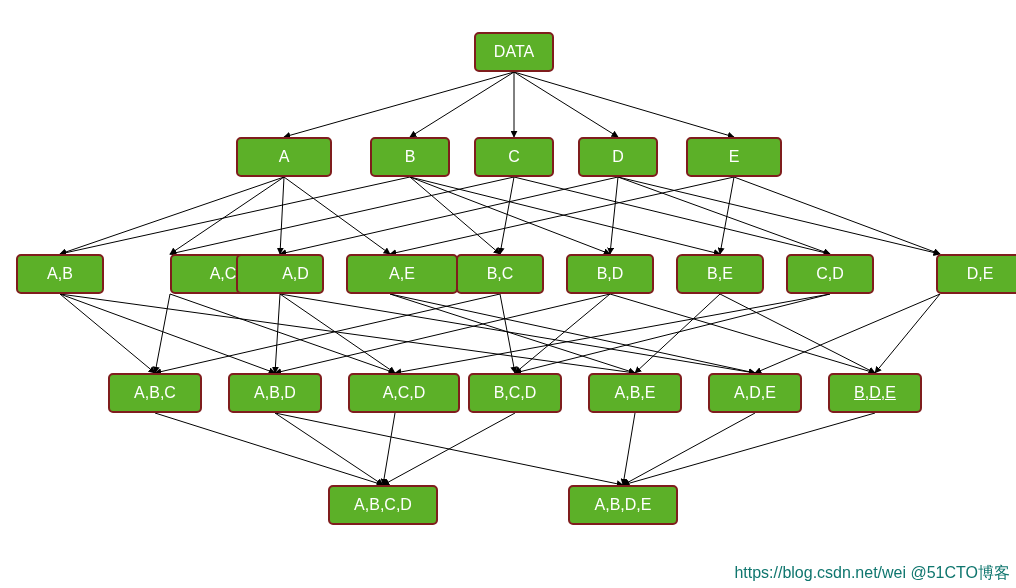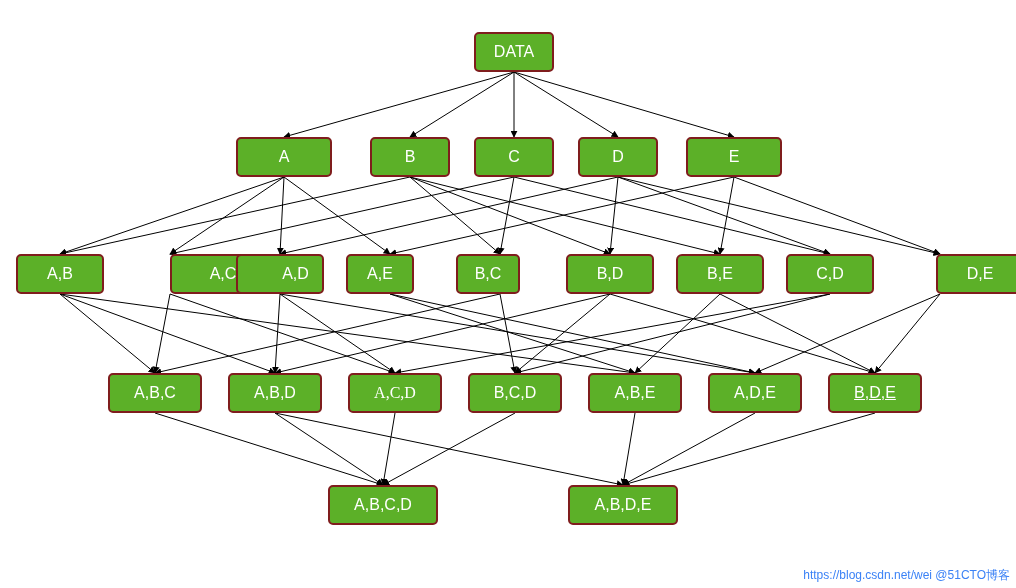--- a/index.html
+++ b/index.html
@@ -1,19 +1,19 @@
 <!DOCTYPE html>
 <html><head>
 <meta charset="utf-8">
 <style>
   *{box-sizing:border-box;margin:0;padding:0}
   body{width:1016px;height:588px;background:#fff;position:relative;font-family:Arial,sans-serif;overflow:hidden}
   .node{position:absolute;background:#5cb028;border:2px solid #7f1d1d;border-radius:5px;color:#fff;font-size:16px;display:flex;align-items:center;justify-content:center;height:40px;z-index:2}
   svg.edges{position:absolute;top:0;left:0;width:1016px;height:588px;z-index:1}
-  .watermark{position:absolute;bottom:4px;right:6px;font-size:12px;color:#3b82f6;z-index:3}
+  .watermark{position:absolute;bottom:4px;right:6px;font-size:16px;color:#0f766e;z-index:3}
 </style>
 </head>
 <body>
 
 <svg class="edges">
   <defs>
     <marker id="ah" viewBox="0 0 10 10" refX="9" refY="5" markerWidth="7" markerHeight="7" orient="auto-start-reverse">
       <path d="M0,0 L10,5 L0,10 z" fill="#000"></path>
     </marker>
   </defs>
@@ -76,29 +76,29 @@
 <div id="node-layer">
     <div class="node" style="left: 474px; top: 32px; width: 80px;">DATA</div>
     <div class="node" style="left: 236px; top: 137px; width: 96px;">A</div>
     <div class="node" style="left: 370px; top: 137px; width: 80px;">B</div>
     <div class="node" style="left: 474px; top: 137px; width: 80px;">C</div>
     <div class="node" style="left: 578px; top: 137px; width: 80px;">D</div>
     <div class="node" style="left: 686px; top: 137px; width: 96px;">E</div>
     <div class="node" style="left: 16px; top: 254px; width: 88px;">A,B</div>
     <div class="node" style="left: 126px; top: 254px; width: 106px; margin-left: 44px;">A,C</div>
     <div class="node" style="left: 236px; top: 254px; width: 88px; padding-left: 31px;">A,D</div>
-    <div class="node" style="left: 346px; top: 254px; width: 68px;">A,E</div>
-    <div class="node" style="left: 456px; top: 254px; width: 64px;">B,C</div>
+    <div class="node" style="left: 346px; top: 254px; width: 112px;">A,E</div>
+    <div class="node" style="left: 456px; top: 254px; width: 88px;">B,C</div>
     <div class="node" style="left: 566px; top: 254px; width: 88px;">B,D</div>
     <div class="node" style="left: 676px; top: 254px; width: 88px; border-radius: 6px;">B,E</div>
     <div class="node" style="left: 786px; top: 254px; width: 88px;">C,D</div>
     <div class="node" style="left: 896px; top: 254px; width: 88px; margin-left: 40px;">D,E</div>
     <div class="node" style="left: 108px; top: 373px; width: 94px;">A,B,C</div>
     <div class="node" style="left: 228px; top: 373px; width: 94px;">A,B,D</div>
-    <div class="node" style="left: 348px; top: 373px; width: 94px; font-family: Liberation Serif, serif;">A,C,D</div>
+    <div class="node" style="left: 348px; top: 373px; width: 112px;">A,C,D</div>
     <div class="node" style="left: 468px; top: 373px; width: 94px;">B,C,D</div>
     <div class="node" style="left: 588px; top: 373px; width: 94px;">A,B,E</div>
     <div class="node" style="left: 708px; top: 373px; width: 94px;">A,D,E</div>
     <div class="node" style="left: 828px; top: 373px; width: 94px; text-decoration: underline;">B,D,E</div>
     <div class="node" style="left: 328px; top: 485px; width: 110px;">A,B,C,D</div>
     <div class="node" style="left: 568px; top: 485px; width: 110px;">A,B,D,E</div>
   </div>
 
 <div class="watermark">https://blog.csdn.net/wei @51CTO博客</div>
 

